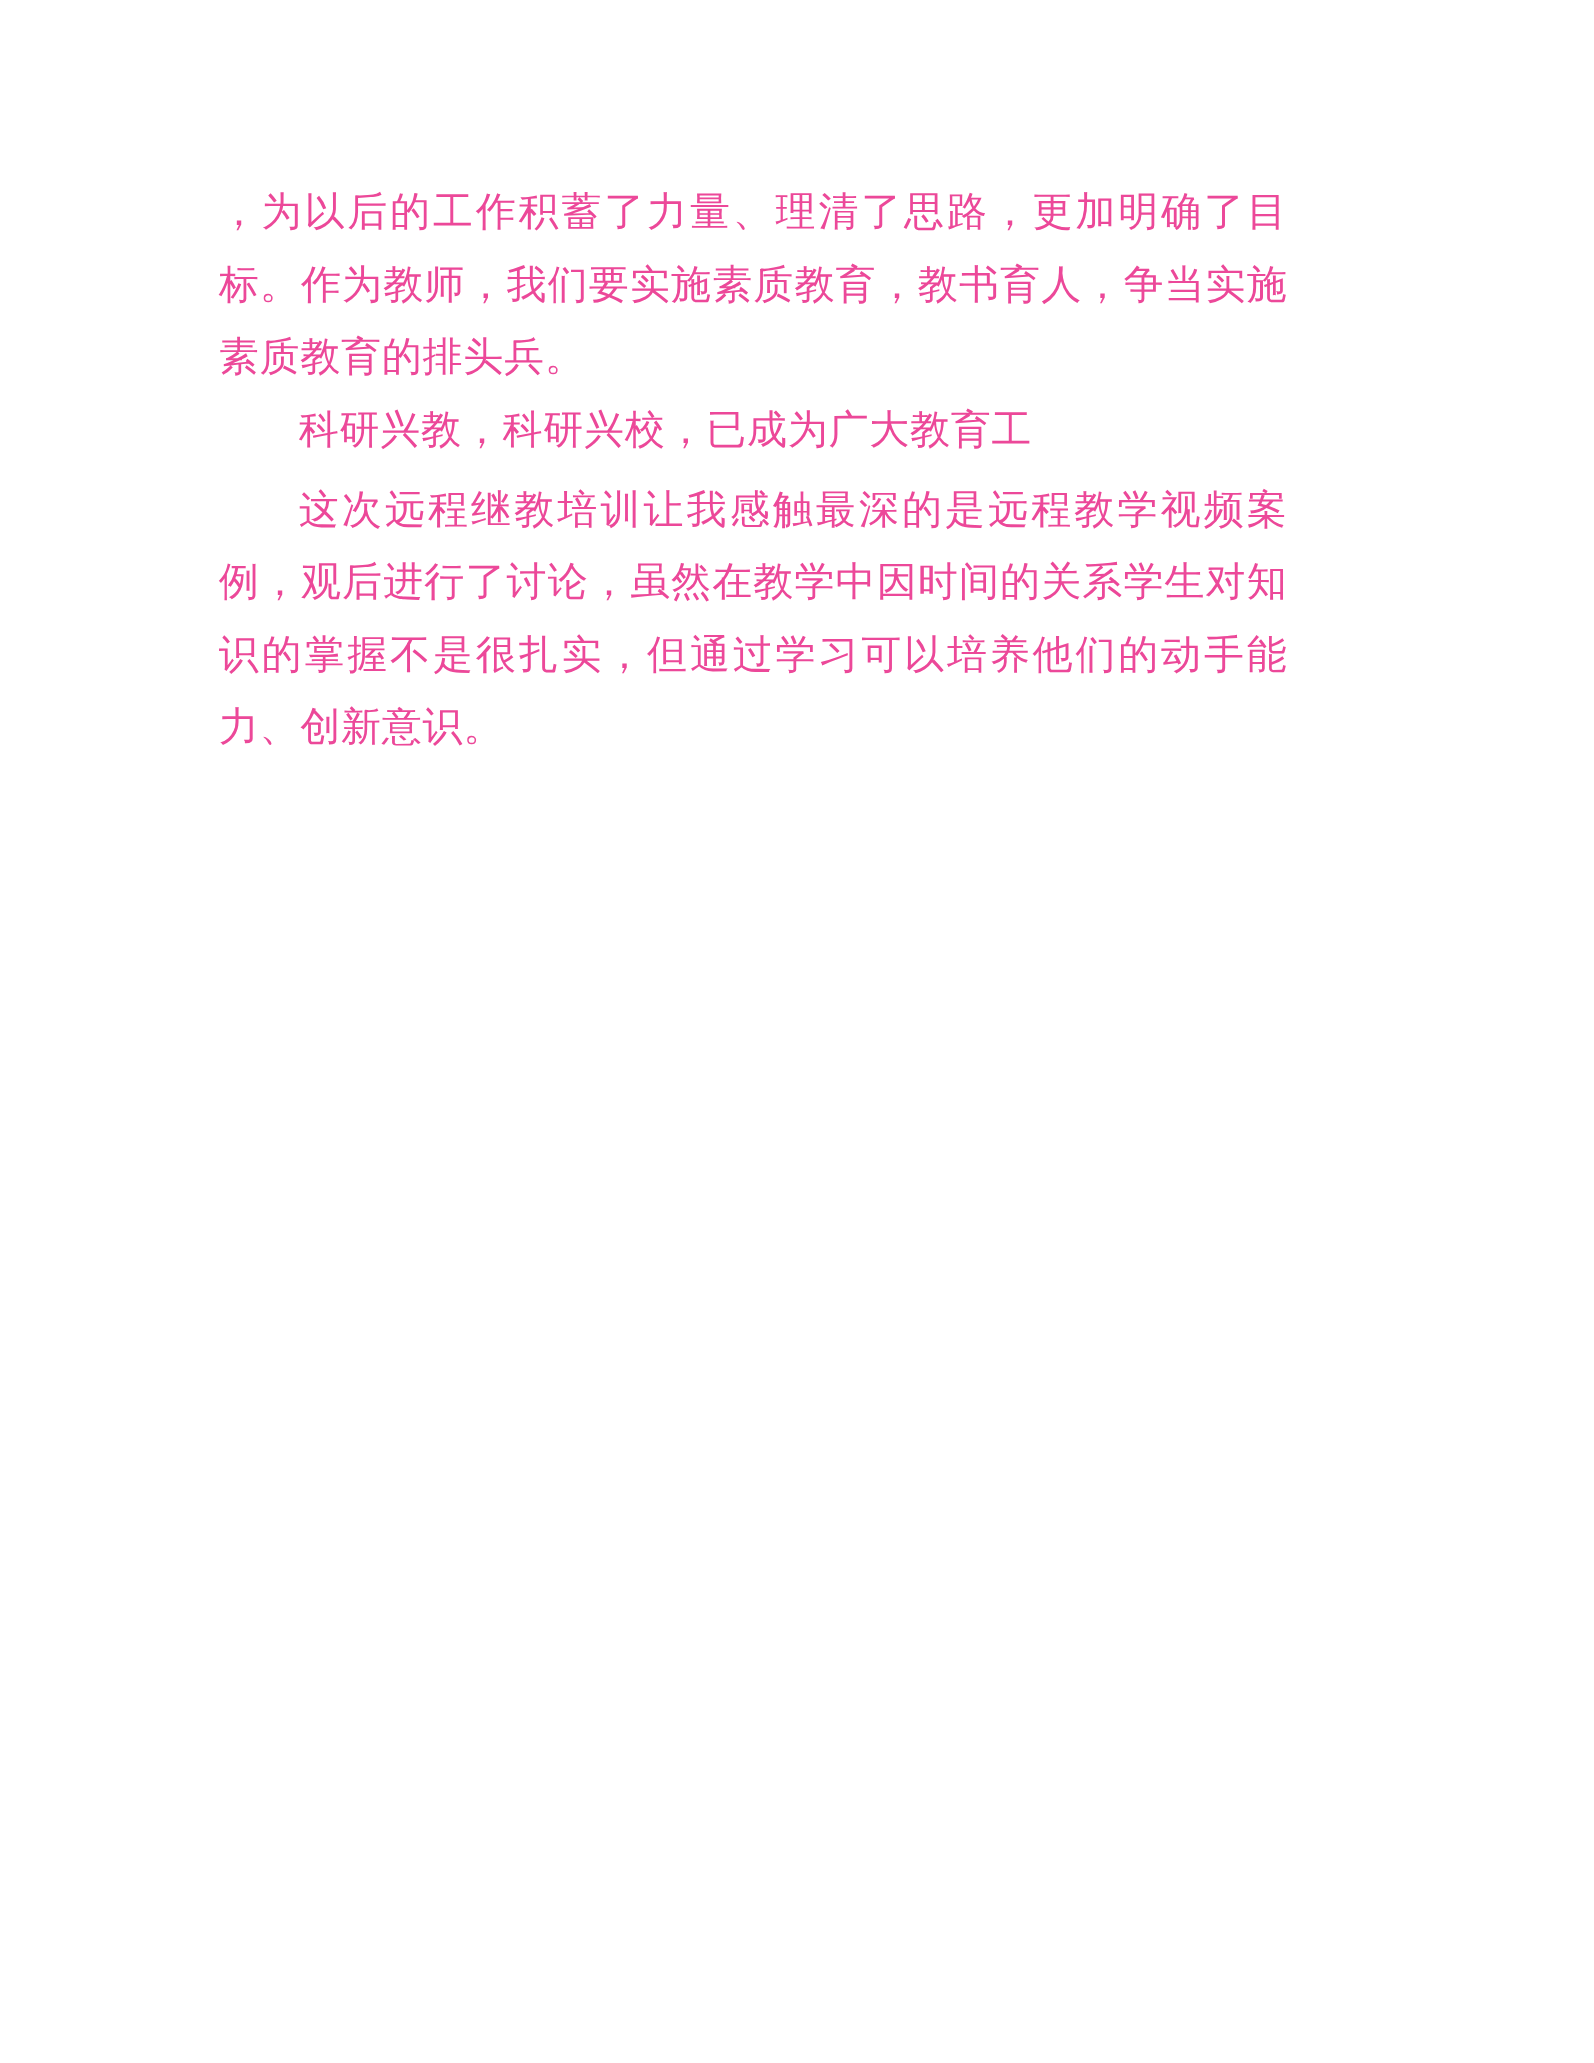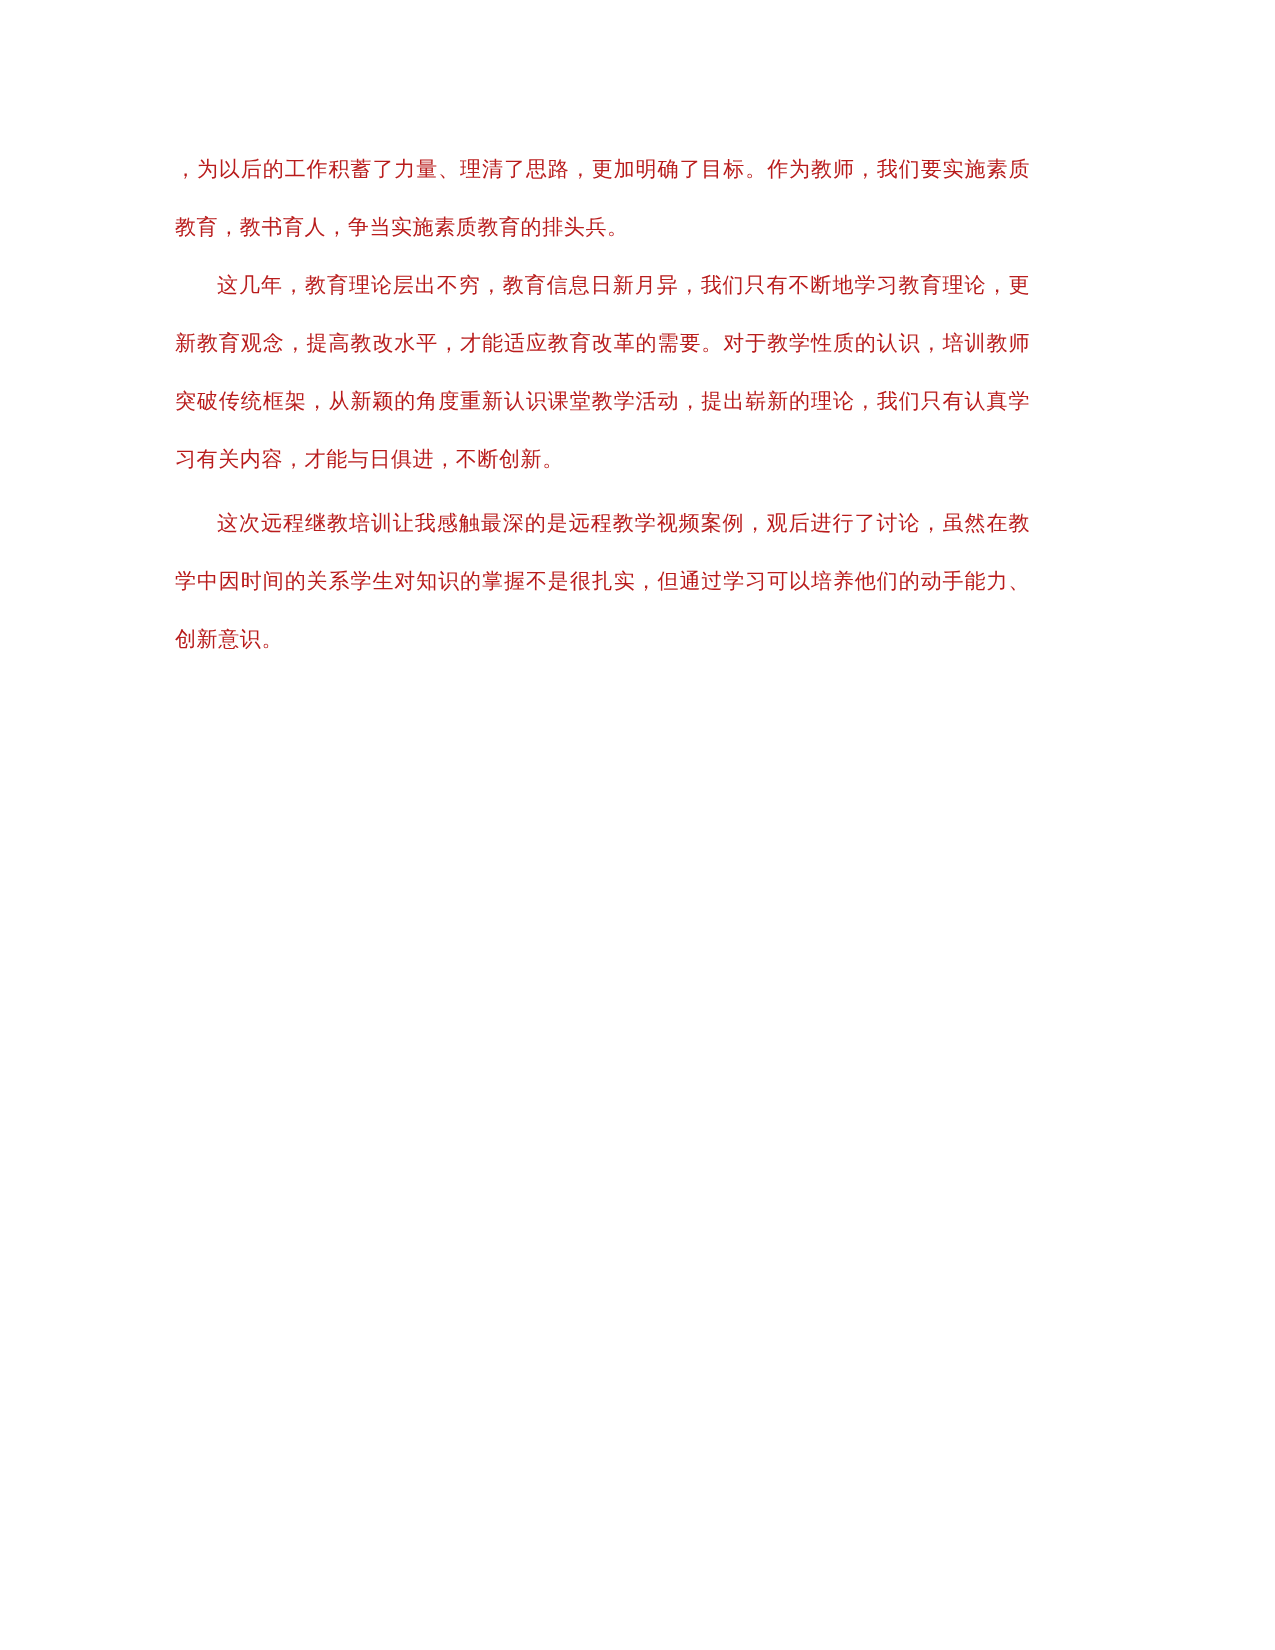--- a/index.html
+++ b/index.html
@@ -19,38 +19,38 @@
     overflow: hidden;
   }
   .content {
     position: absolute;
     left: 175px;
     top: 140px;
     width: 855px;
   }
   .para {
     margin: 0 0 6px 0;
-    font-size: 21px;
+    font-size: 32px;
     line-height: 58px;
-    color: #b91c1c;
+    color: #ec4899;
     text-align: justify;
     text-justify: inter-ideograph;
     letter-spacing: 0.6px;
     font-family: "DejaVu Sans", sans-serif;
     font-weight: 400;
   }
   .indent {
     text-indent: 2em;
   }
   .tight {
     margin-bottom: 0;
   }
 </style>
 </head>
 <body>
 
 <div class="page">
   <div class="content">
     <p class="para tight">，为以后的工作积蓄了力量、理清了思路，更加明确了目标。作为教师，我们要实施素质教育，教书育人，争当实施素质教育的排头兵。</p>
-    <p class="para indent">这几年，教育理论层出不穷，教育信息日新月异，我们只有不断地学习教育理论，更新教育观念，提高教改水平，才能适应教育改革的需要。对于教学性质的认识，培训教师突破传统框架，从新颖的角度重新认识课堂教学活动，提出崭新的理论，我们只有认真学习有关内容，才能与日俱进，不断创新。</p>
+    <p class="para indent">科研兴教，科研兴校，已成为广大教育工</p>
     <p class="para indent">这次远程继教培训让我感触最深的是远程教学视频案例，观后进行了讨论，虽然在教学中因时间的关系学生对知识的掌握不是很扎实，但通过学习可以培养他们的动手能力、创新意识。</p>
   </div>
 </div>
 
 </body></html>

